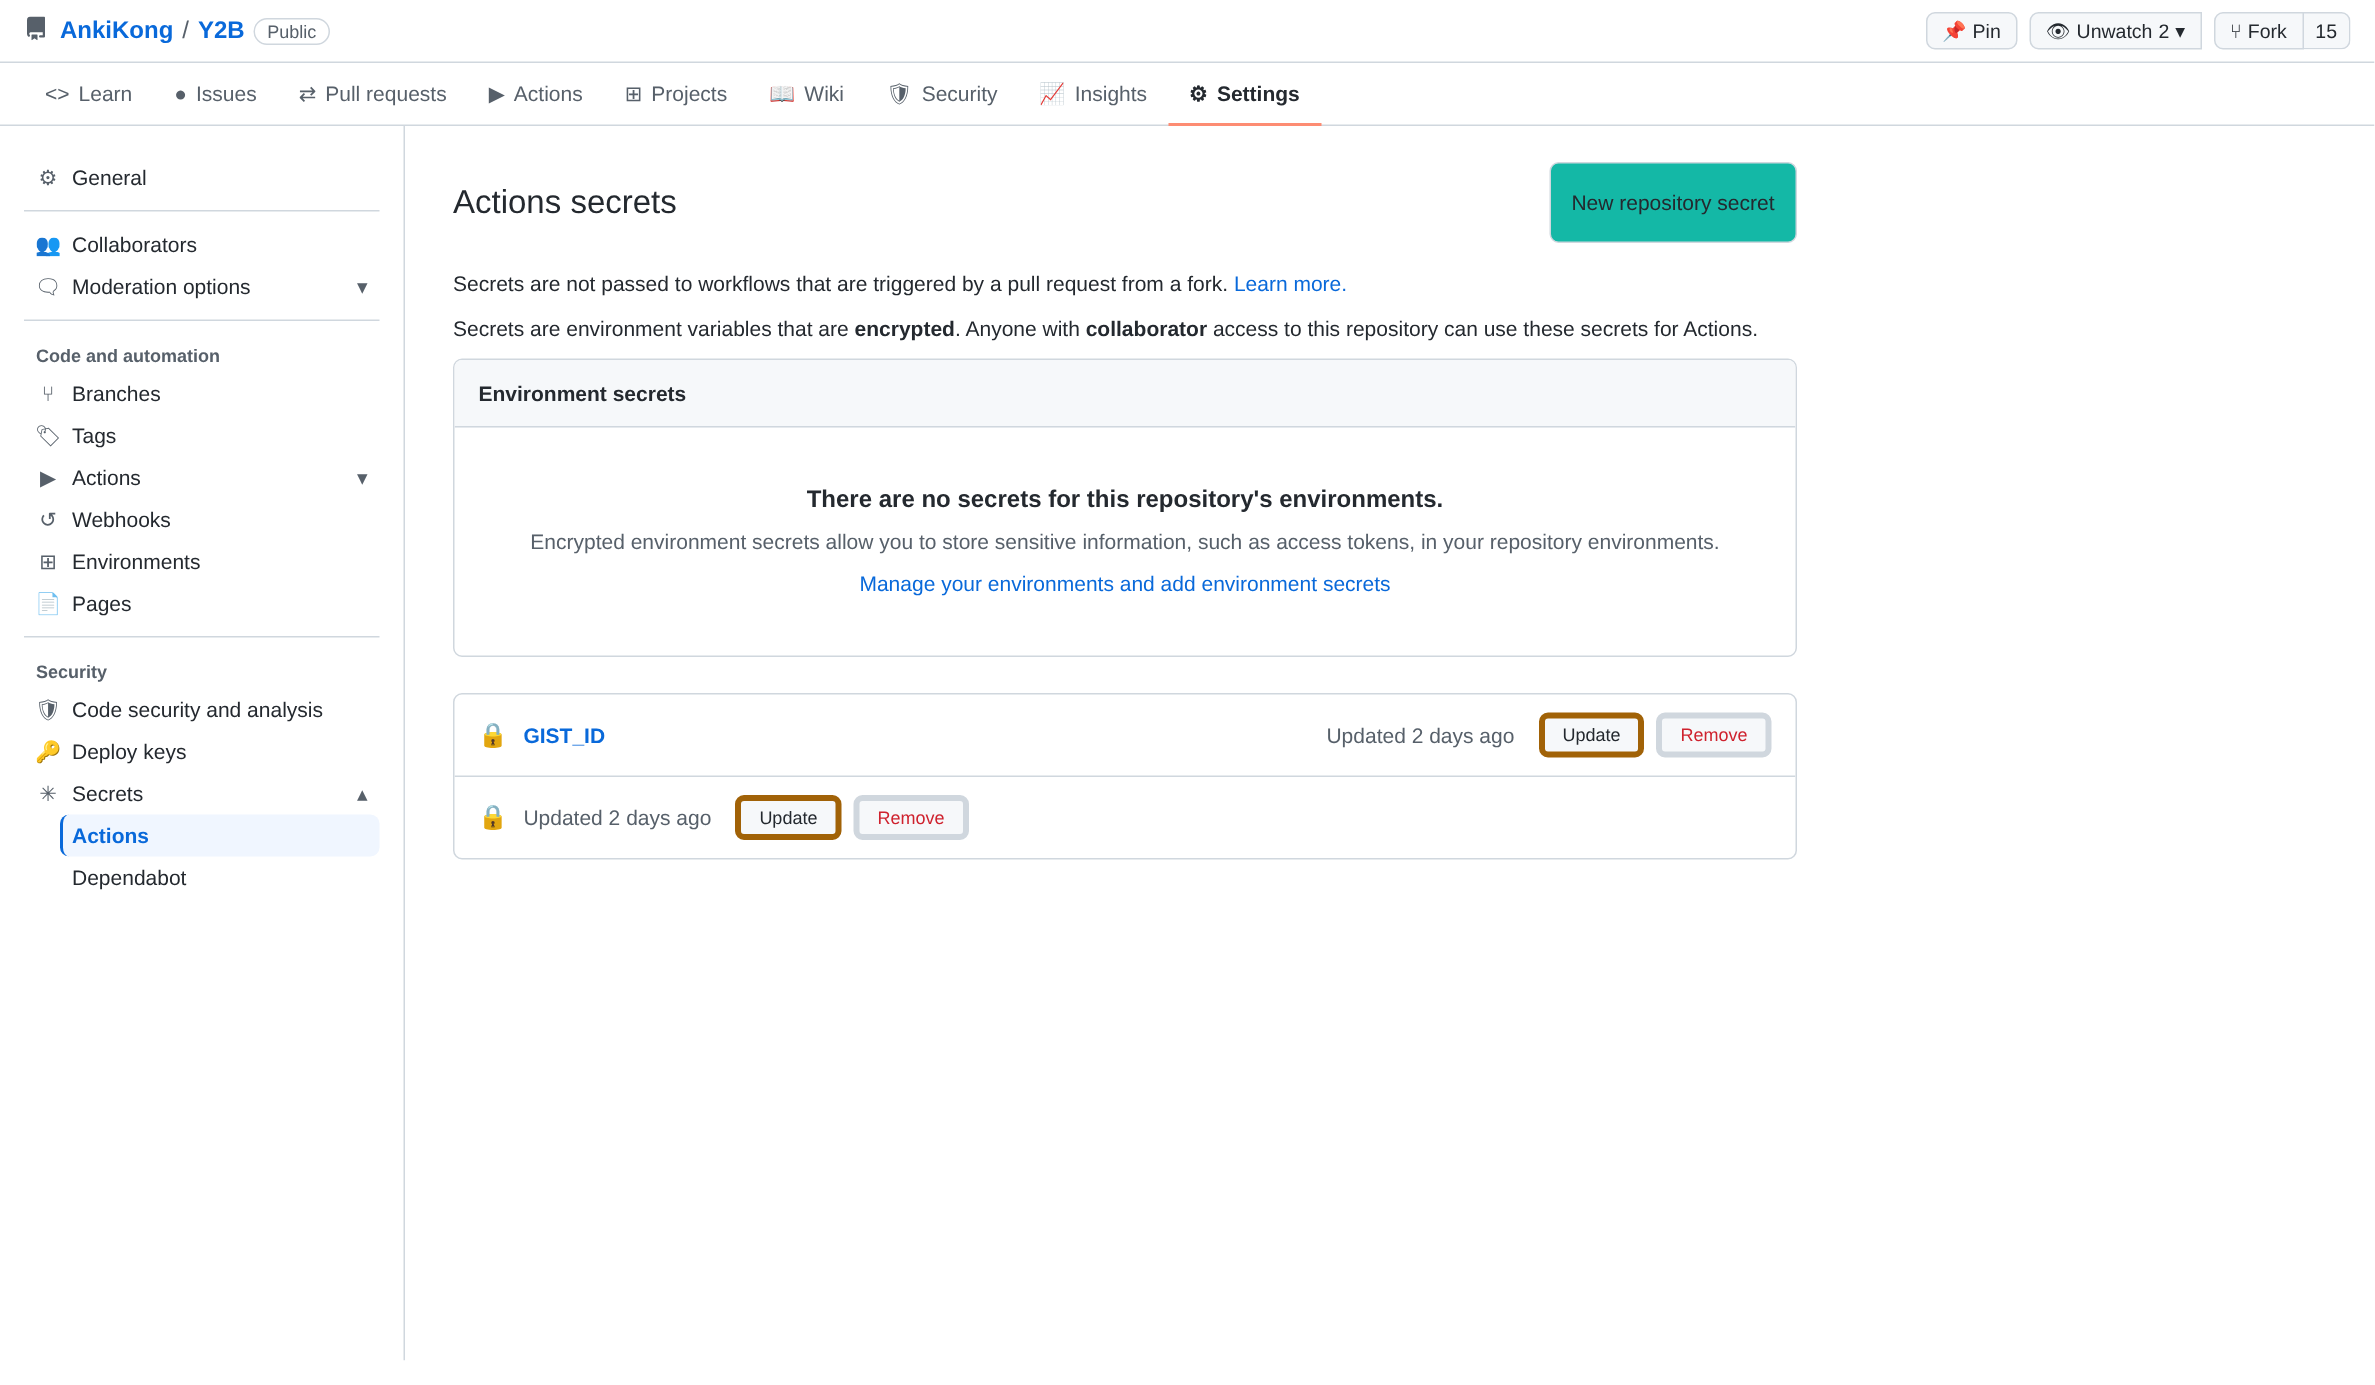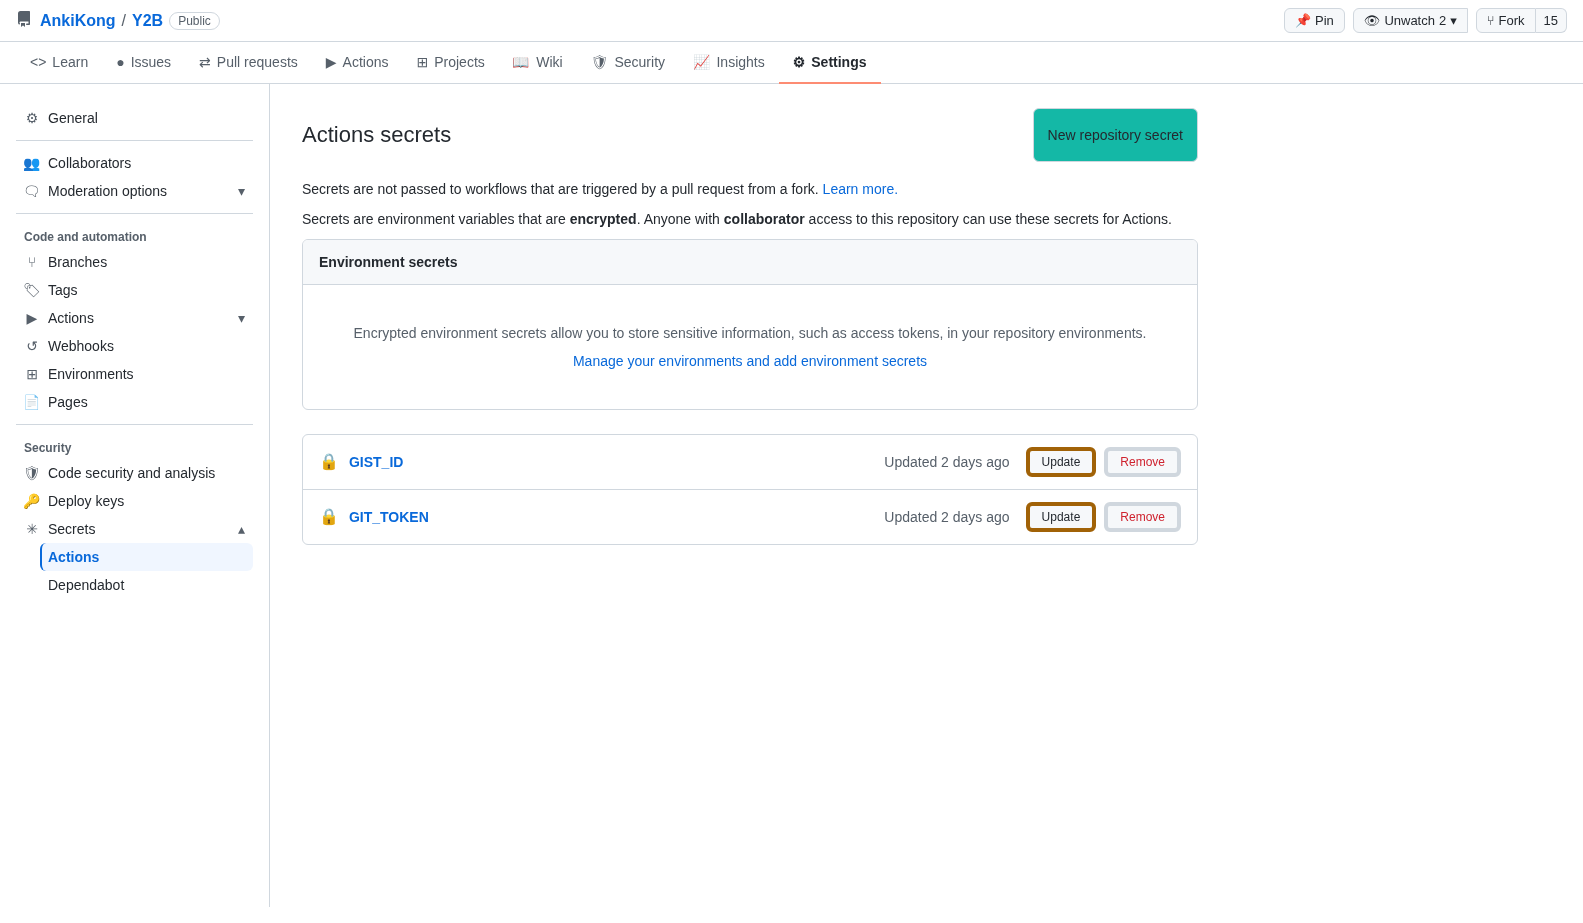--- a/index.html
+++ b/index.html
@@ -257,20 +257,21 @@
       <a class="learn-more" href="#">Learn more.</a>
     </p>
     <p class="description">
       Secrets are environment variables that are <b>encrypted</b>. Anyone with <b>collaborator</b> access to this repository can use these secrets for Actions.
     </p>
 
     <div class="card">
       <div class="card-header">Environment secrets</div>
       <div class="card-body">
         <div class="empty-state">
+          <div class="empty-state-title">There are no secrets for this repository's environments.</div>
           <div class="empty-state-desc">Encrypted environment secrets allow you to store sensitive information, such as access tokens, in your repository environments.</div>
           <a class="empty-link" href="#">Manage your environments and add environment secrets</a>
         </div>
       </div>
     </div>
 
     <div class="card">
       <div class="card-body">
 
         <div id="secret-rows">
@@ -278,21 +279,20 @@
     <span class="secret-lock">🔒</span>
     <span class="secret-name">GIST_ID</span>
     <span class="secret-updated">Updated 2 days ago</span>
     <div class="secret-actions">
       <button class="btn-small">Update</button>
       <button class="btn-small danger">Remove</button>
     </div>
   </div>
             <div class="secret-row">
     <span class="secret-lock">🔒</span>
-    <span class="secret-name">GIT_TOKEN</span>
     <span class="secret-updated">Updated 2 days ago</span>
     <div class="secret-actions">
       <button class="btn-small">Update</button>
       <button class="btn-small danger">Remove</button>
     </div>
   </div>
           </div>
       </div>
     </div>
   </div>

